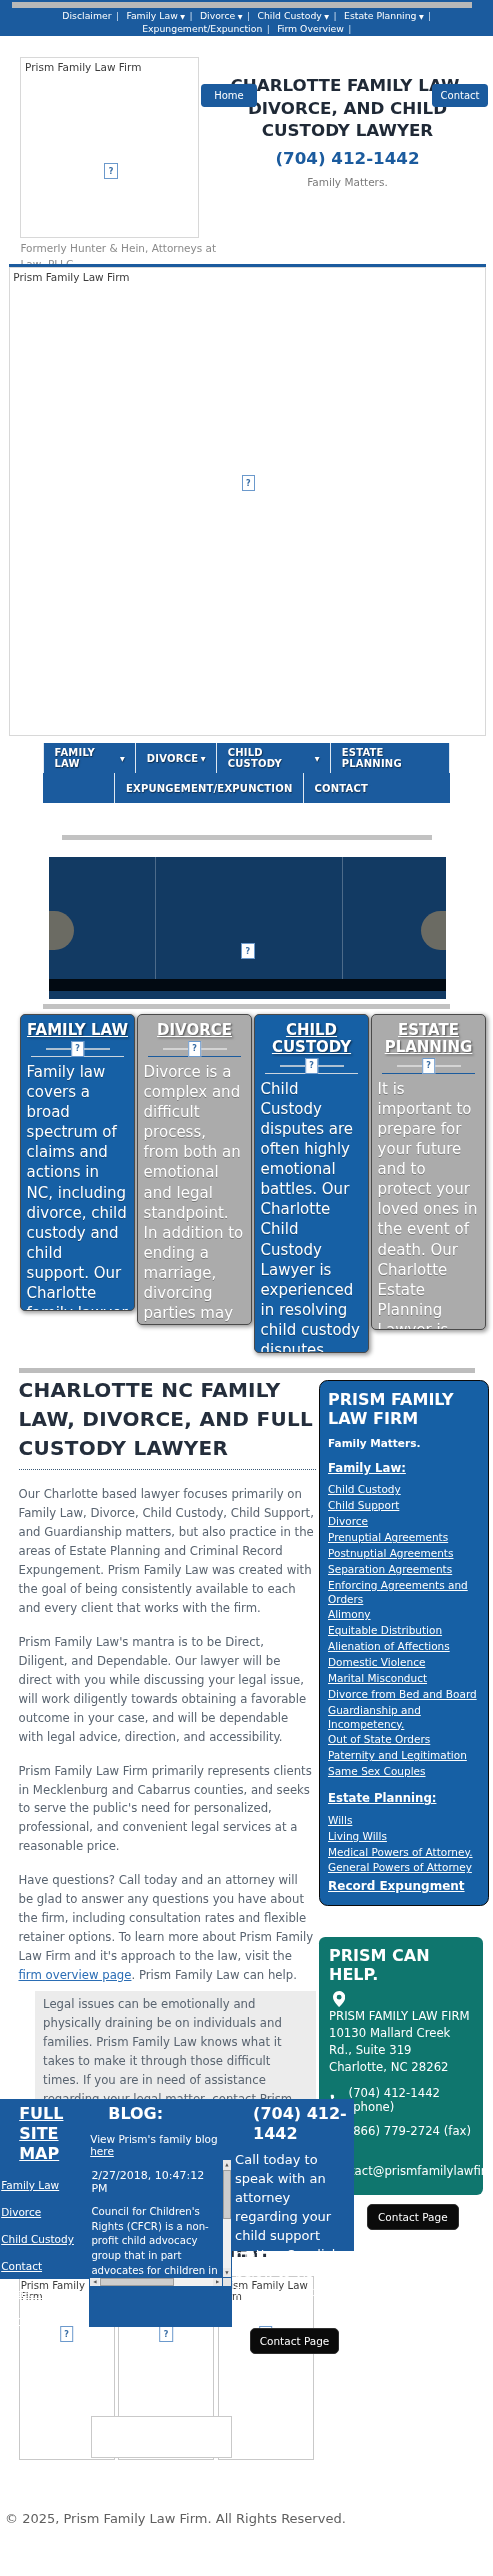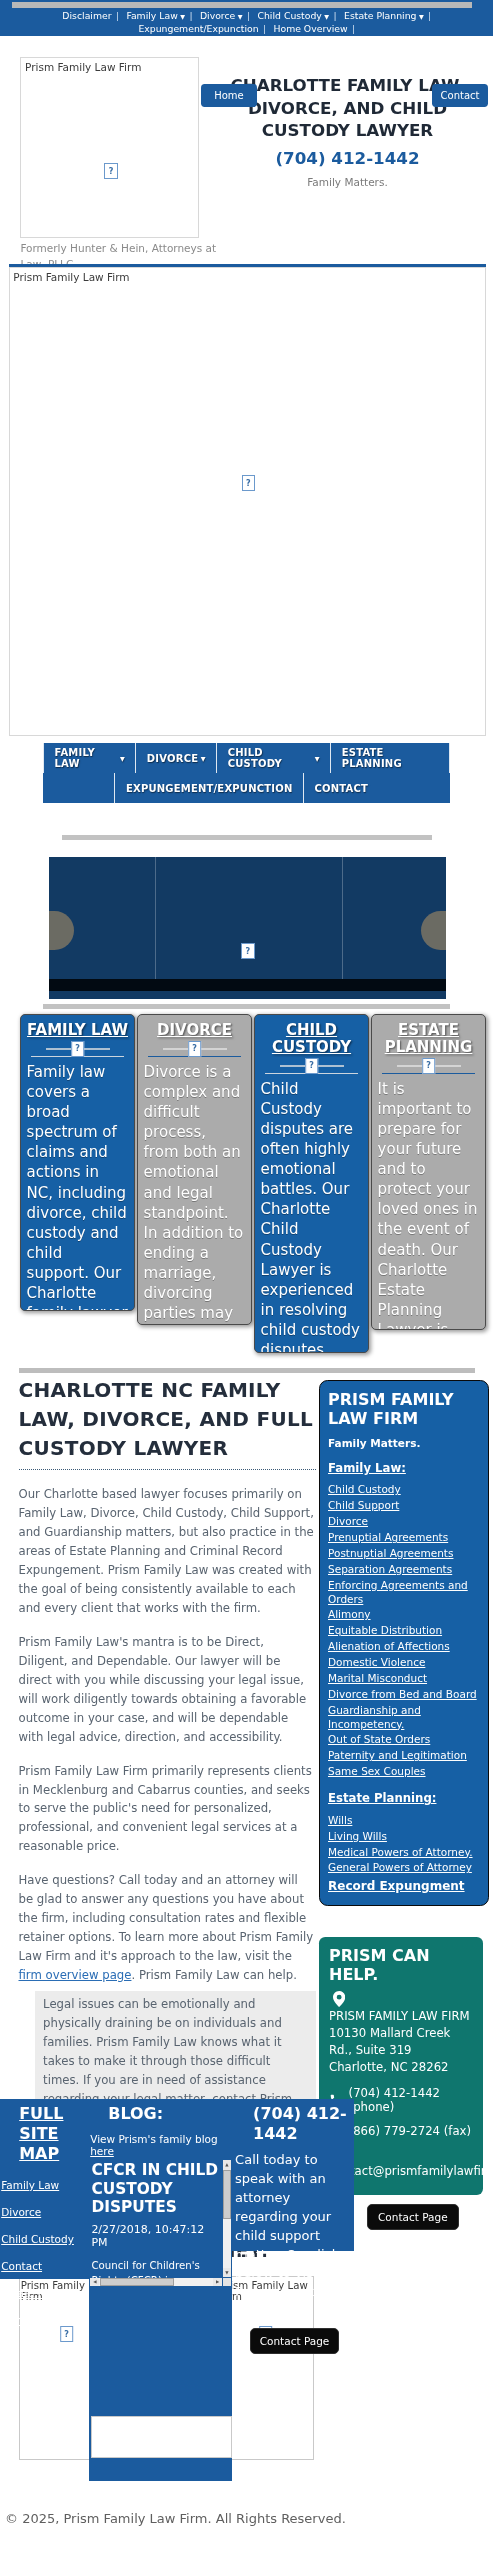--- a/index.html
+++ b/index.html
@@ -118,21 +118,21 @@
   .help-row { display:flex; align-items:center; margin-top:10px; gap:6px; }
   .help-row .txt { font-size:11.7px; }
   .contact-page-btn { margin:8.6px 0 0 48px; background:#0b0b0b; color:#fff; font-size:10.5px;
                       font-family:inherit; padding:6.2px 10px; border:0.6px solid #2e2e2e;
                       border-radius:5px; cursor:pointer; }
 
   
   .footer { position:absolute; left:0; top:2099px; display:flex; align-items:flex-start; color:#fff; }
   .fcol { background:#1b5b9e; }
   .fcol1 { width:89px; height:180px; padding:5px 2.5px 0 1.2px; }
-  .fcol2 { width:143px; height:382px; padding:5px 1.2px 0 1.2px; }
+  .fcol2 { width:143px; height:228px; padding:5px 1.2px 0 1.2px; }
   .fcol3 { width:122px; height:152px; padding:5px 6.2px 0 3.1px; }
   .f-title { font-size:16px; font-weight:bold; line-height:1.25;padding-left:18px; }
   .f-underline { text-decoration:underline; }
   .fcol1 a { display:block; color:#fff; font-size:10.5px; text-decoration:underline;
              margin:15px 0; cursor:pointer; }
   .f-view { font-size:10.5px; margin-top:8.6px; }
   .f-view a { color:#fff; text-decoration:underline; cursor:pointer; }
   .blogbox { position:relative; margin-top:3.7px; width:141px; height:126px; overflow:hidden; }
   .blog-inner { padding:1.2px 12.3px 0 1.2px; }
   .post-title { font-size:15.4px; font-weight:bold; line-height:1.18; }
@@ -172,21 +172,21 @@
     <nav class="topnav">
       <div class="nav-row">
         <a>Disclaimer</a><span class="sep">|</span>
         <a><span>Family Law</span><span class="caret">▼</span></a><span class="sep">|</span>
         <a><span>Divorce</span><span class="caret">▼</span></a><span class="sep">|</span>
         <a><span>Child Custody</span><span class="caret">▼</span></a><span class="sep">|</span>
         <a><span>Estate Planning</span><span class="caret">▼</span></a><span class="sep">|</span>
       </div>
       <div class="nav-row">
         <a>Expungement/Expunction</a><span class="sep">|</span>
-        <a>Home Overview</a><span class="sep">|</span>
+        <a>Firm Overview</a><span class="sep">|</span>
       </div>
     </nav>
   </div>
 
   <div class="logo-box">
     <div class="alt-text">Prism Family Law Firm</div>
     <div class="broken-icon" style="left:83px; top:105px;"></div>
   </div>
 
   <button class="btn-blue" id="home-btn">Home</button>
@@ -393,21 +393,20 @@
       <a>Contact</a>
       <a>Estate Planning</a>
       <a>Home</a>
     </div>
 
     <div class="fcol fcol2">
       <div class="f-title">BLOG:</div>
       <div class="f-view"><span>View Prism's family blog </span><a>here</a></div>
       <div class="blogbox">
         <div class="blog-inner">
-          <div class="post-title">CFCR IN CHILD CUSTODY DISPUTES</div>
           <div class="post-date">2/27/2018, 10:47:12 PM</div>
           <div class="post-text">Council for Children's Rights (CFCR) is a non-profit child advocacy group that in part advocates for children in custody disputes.</div>
         </div>
         <div class="vscroll">
           <div class="vs-btn vs-up">▲</div>
           <div class="vs-thumb"></div>
           <div class="vs-btn vs-down">▼</div>
         </div>
         <div class="hscroll">
           <div class="hs-btn hs-left">◀</div>

